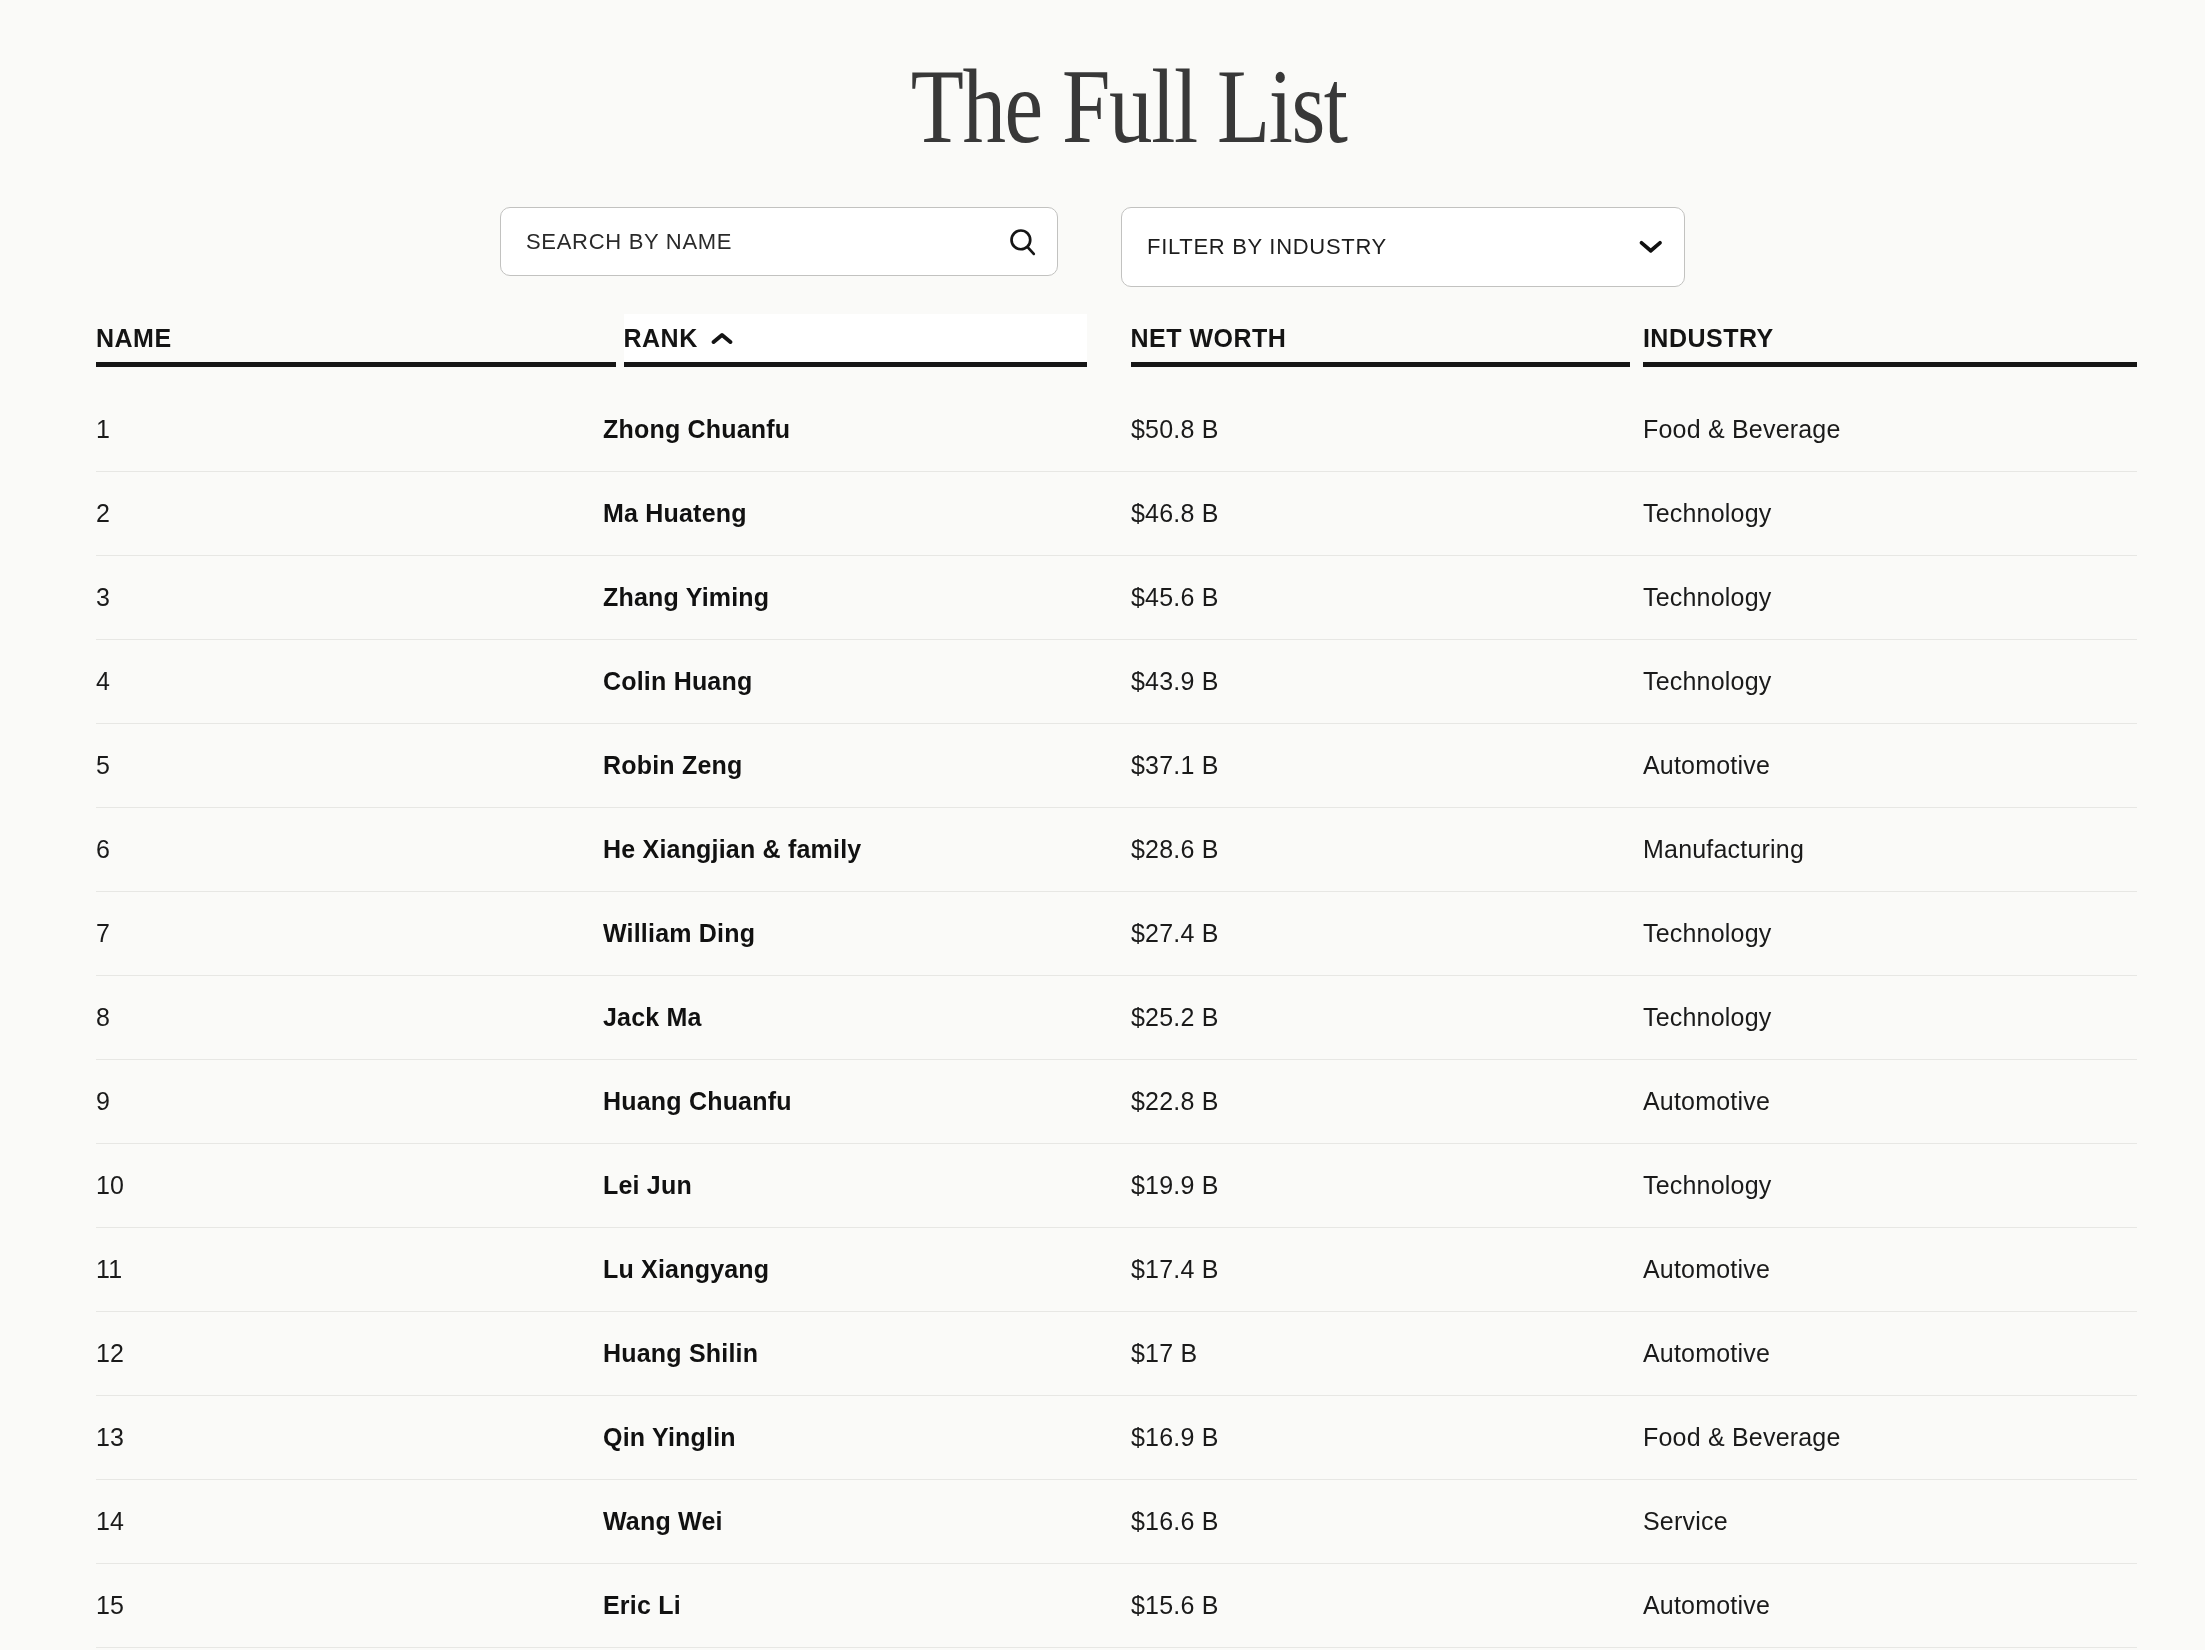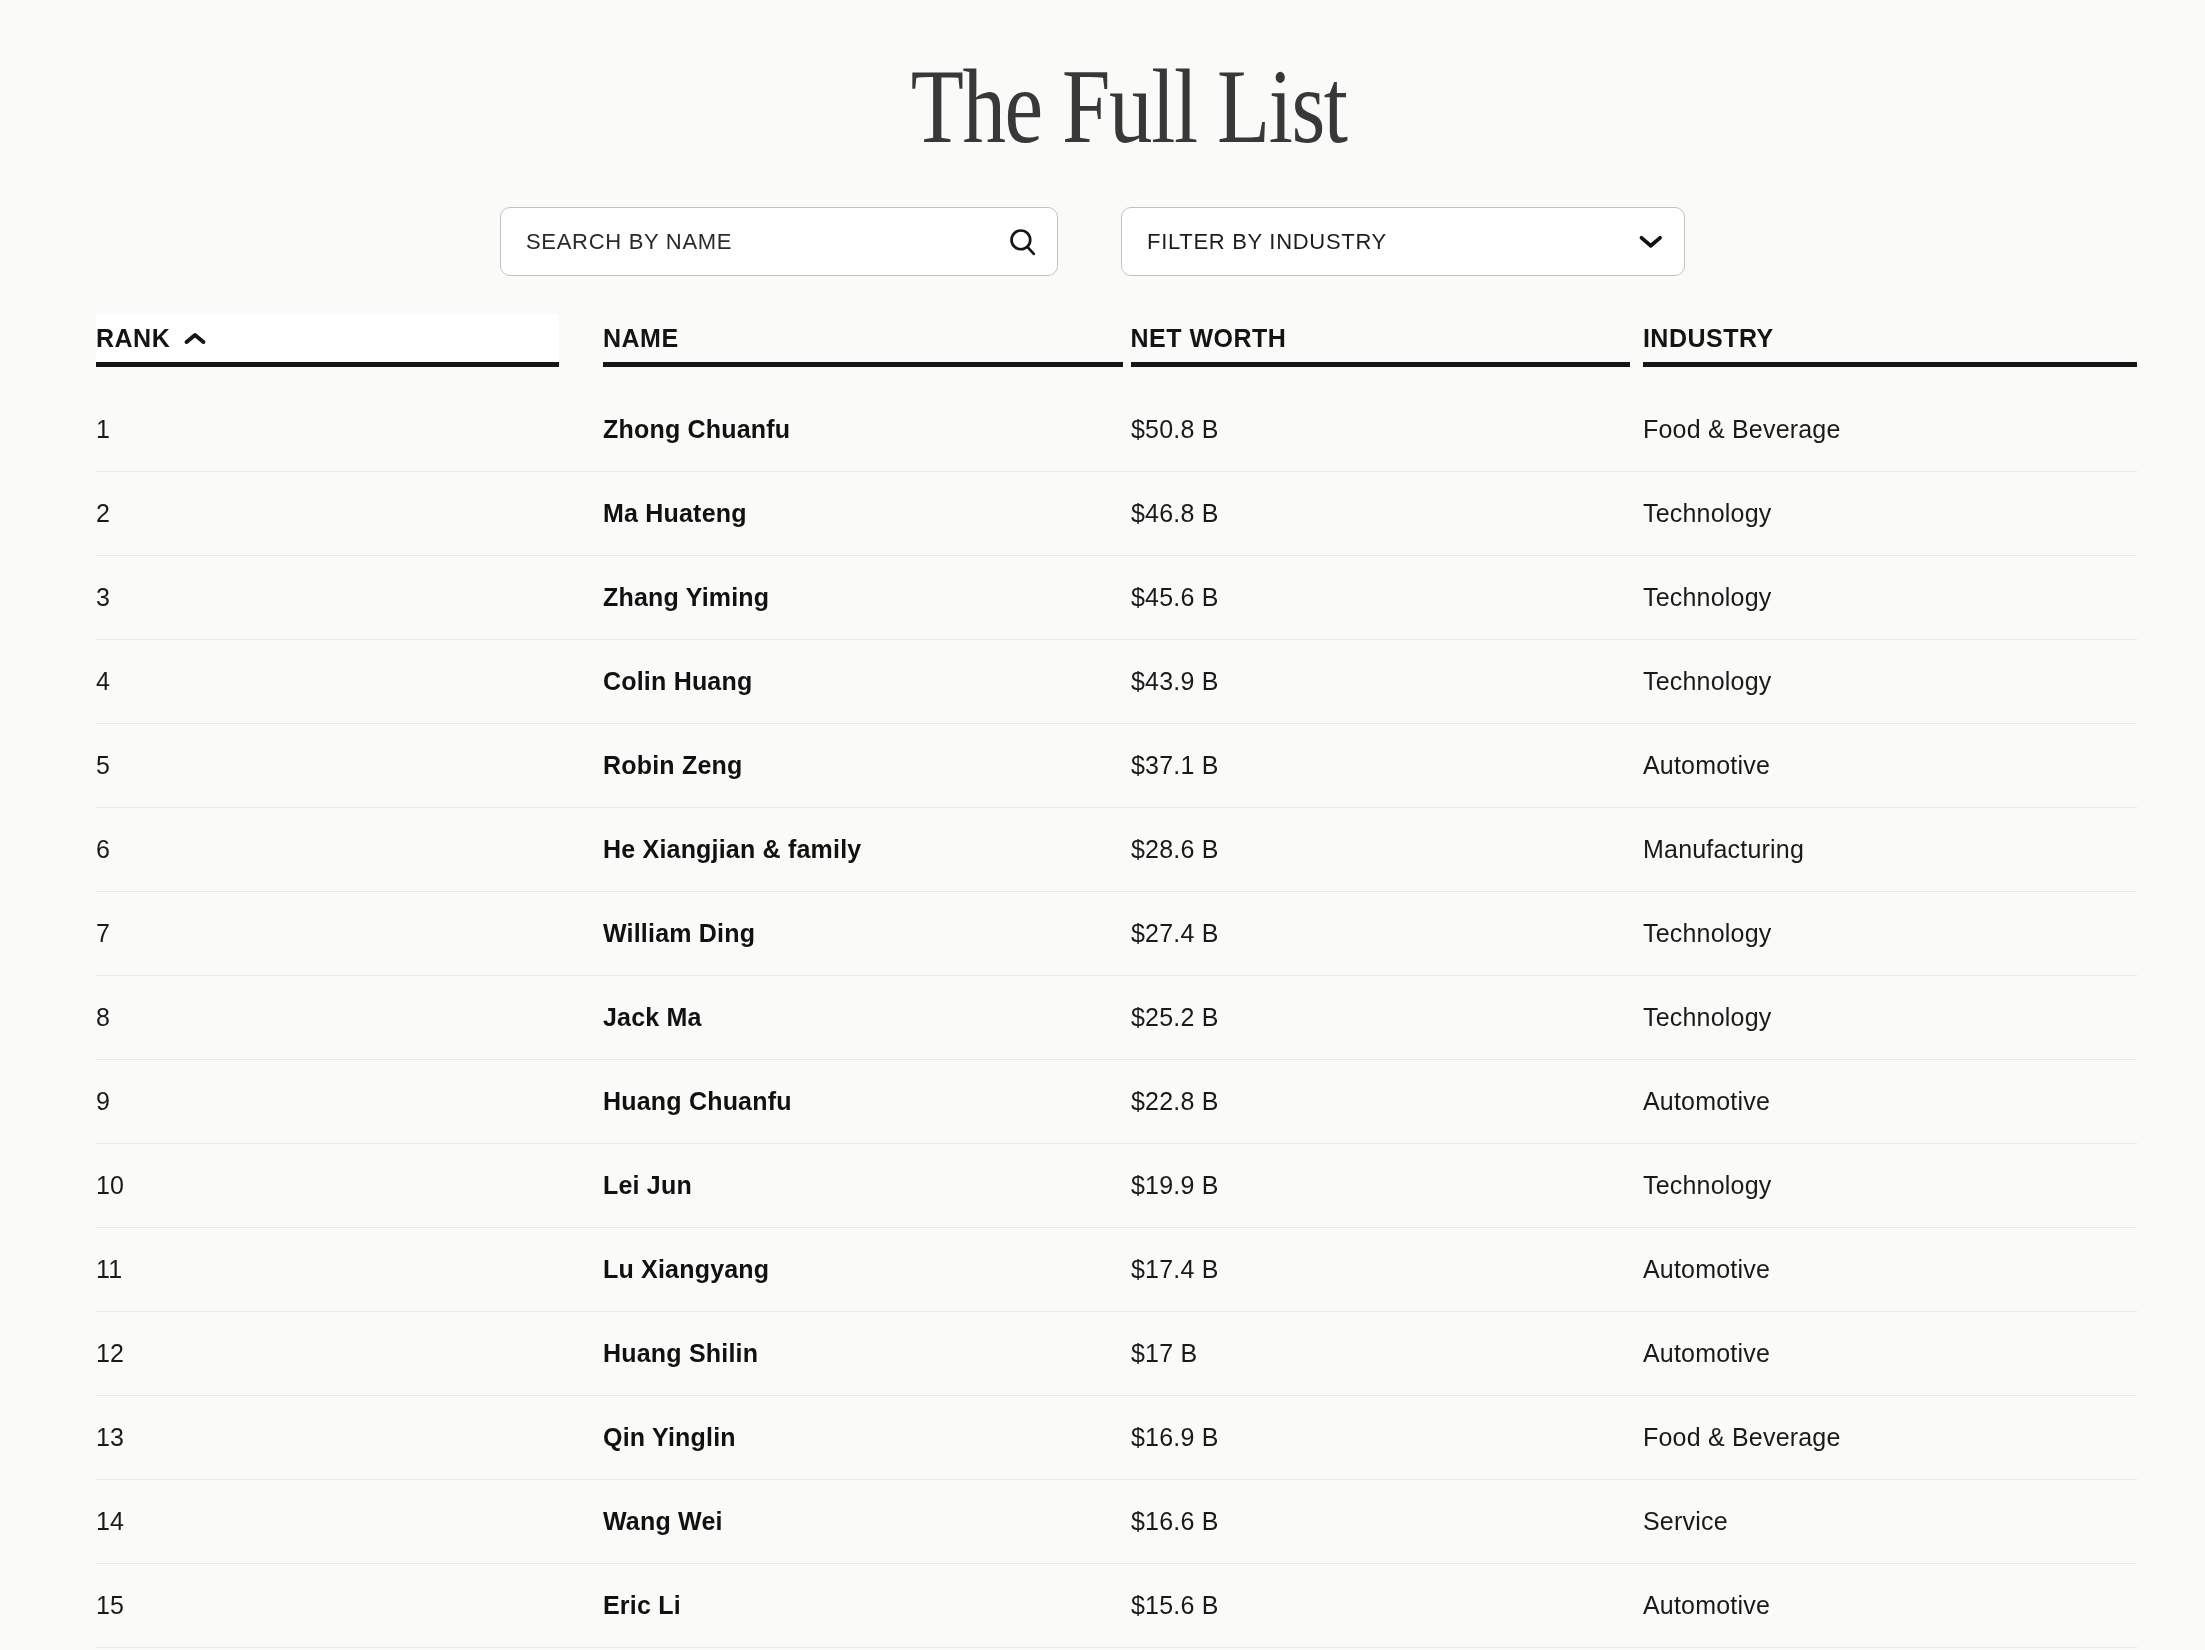--- a/index.html
+++ b/index.html
@@ -56,21 +56,21 @@
     position: absolute;
     right: 18.4px; top: 50%;
     transform: translateY(-50%);
     width: 34px; height: 34px;
     display: flex; align-items: center; justify-content: center;
   }
 
   .filter-box {
     position: absolute;
     left: 1121px; top: 207px;
-    width: 564px; height: 69px;
+    width: 564px; height: 80px;
     box-sizing: border-box;
     border: 0.8px solid #c2c2c0;
     border-radius: 10px;
     background: #ffffff;
     display: flex;
     align-items: center;
     cursor: pointer;
   }
   .filter-label {
     padding-left: 25px;
@@ -147,31 +147,31 @@
   <span class="filter-label">FILTER BY INDUSTRY</span>
   <span class="chevron-icon">
     <svg width="23.5" height="13.4" viewBox="0 0 28 16" fill="none" stroke="#111111" stroke-width="4.4" stroke-linecap="round" stroke-linejoin="round">
       <polyline points="3,3 14,12.5 25,3"></polyline>
     </svg>
   </span>
 </div>
 
 <div class="table">
   <div class="thead">
+    <div class="th th-name">
+      <span>NAME</span>
+    </div>
     <div class="th th-rank">
       <span>RANK</span>
       <span class="sort-icon">
         <svg width="22" height="12.6" viewBox="0 0 26 15" fill="none" stroke="#141414" stroke-width="4.6" stroke-linecap="round" stroke-linejoin="round">
           <polyline points="3,12 13,3.5 23,12"></polyline>
         </svg>
       </span>
     </div>
-    <div class="th th-name">
-      <span>NAME</span>
-    </div>
     <div class="th th-worth">
       <span>NET WORTH</span>
     </div>
     <div class="th th-industry">
       <span>INDUSTRY</span>
     </div>
   </div>
   <div class="tbody" id="tbody">
   <div class="tr">
     <div class="td td-rank">1</div>

